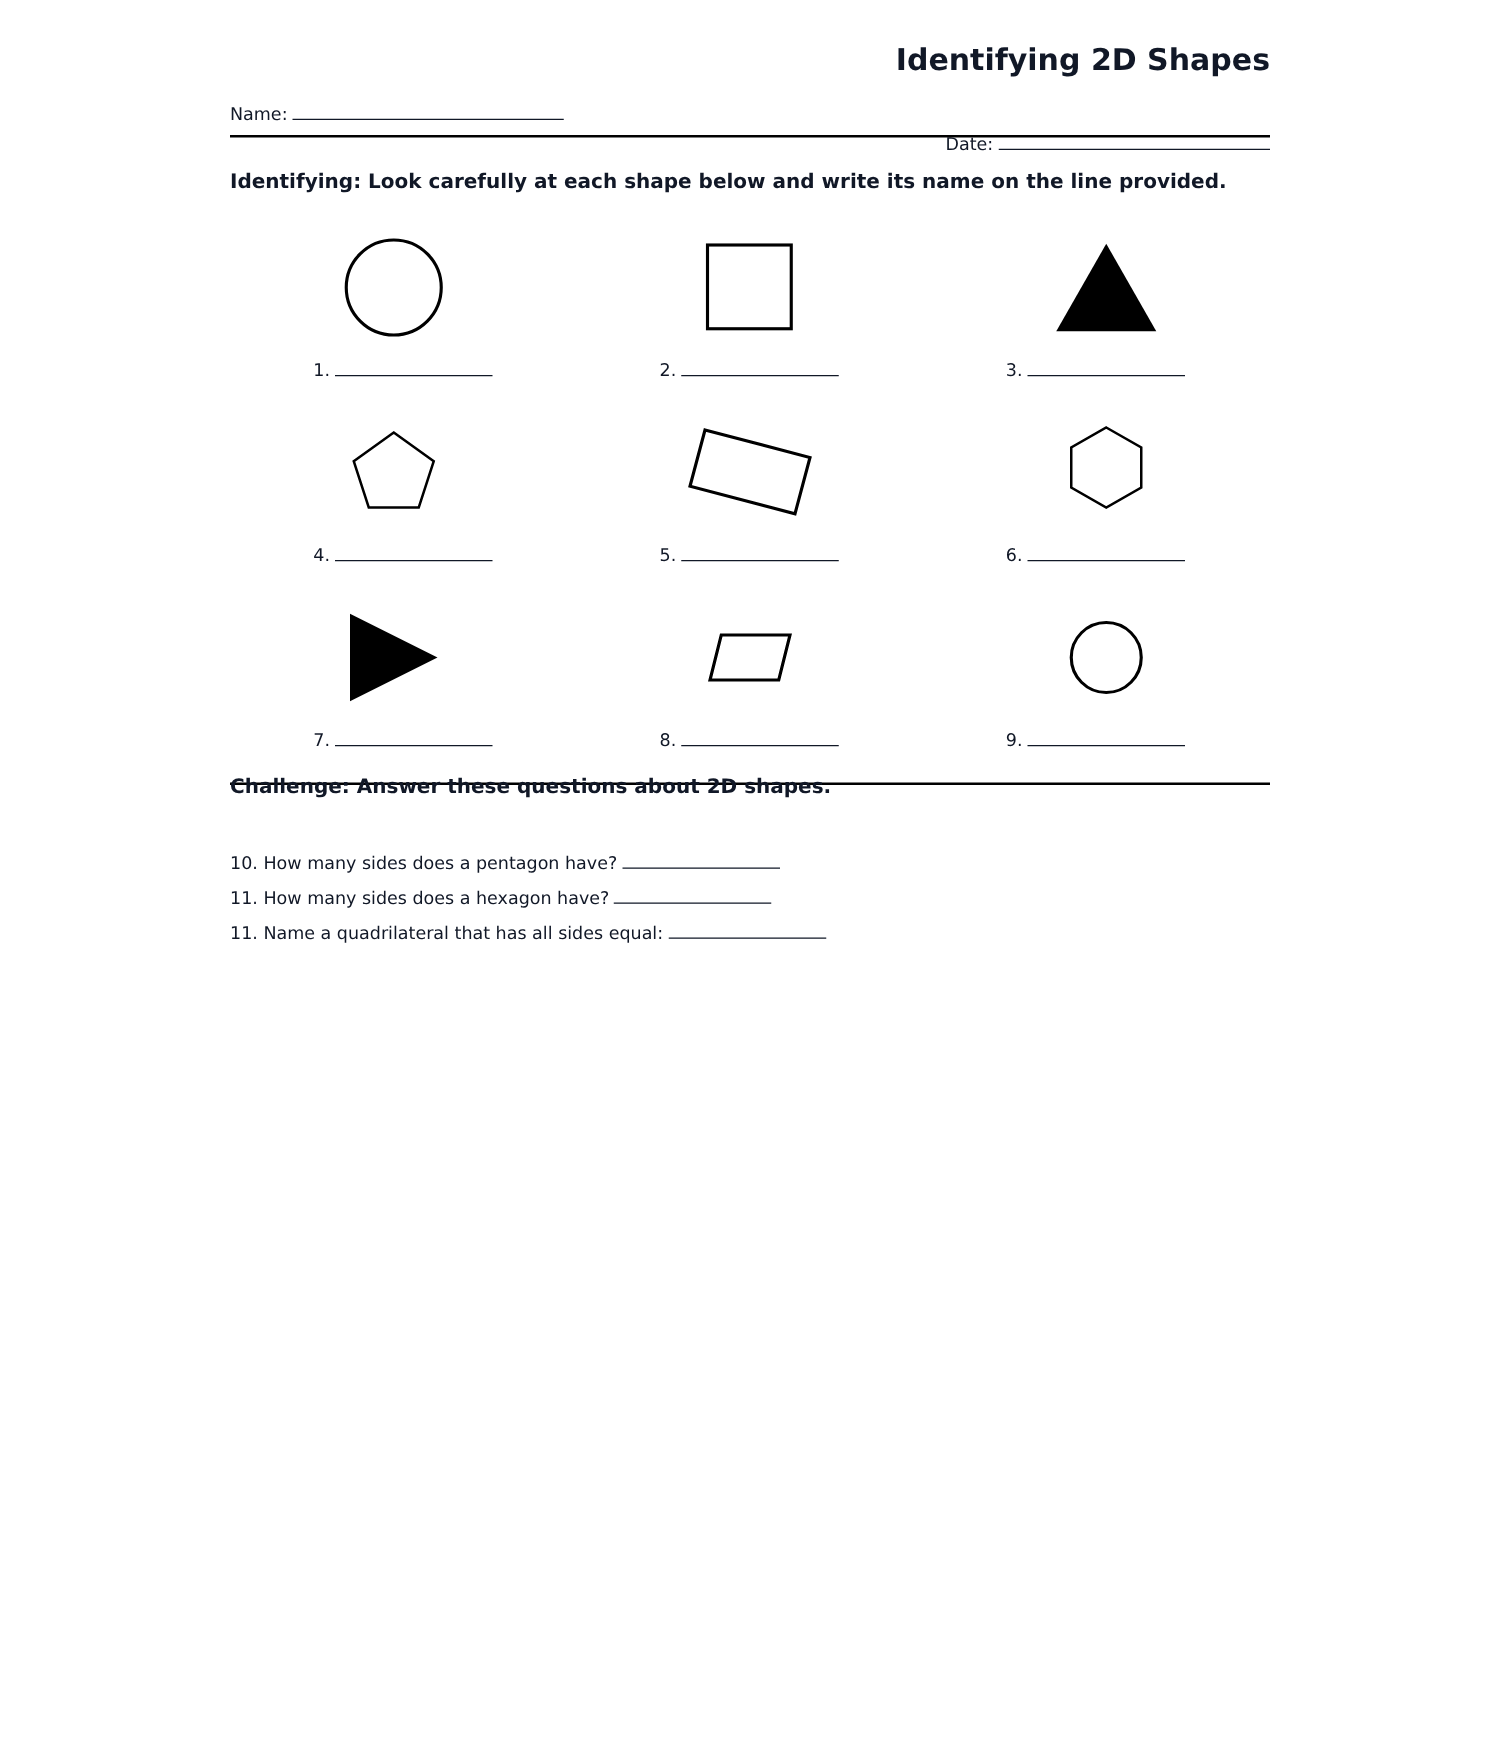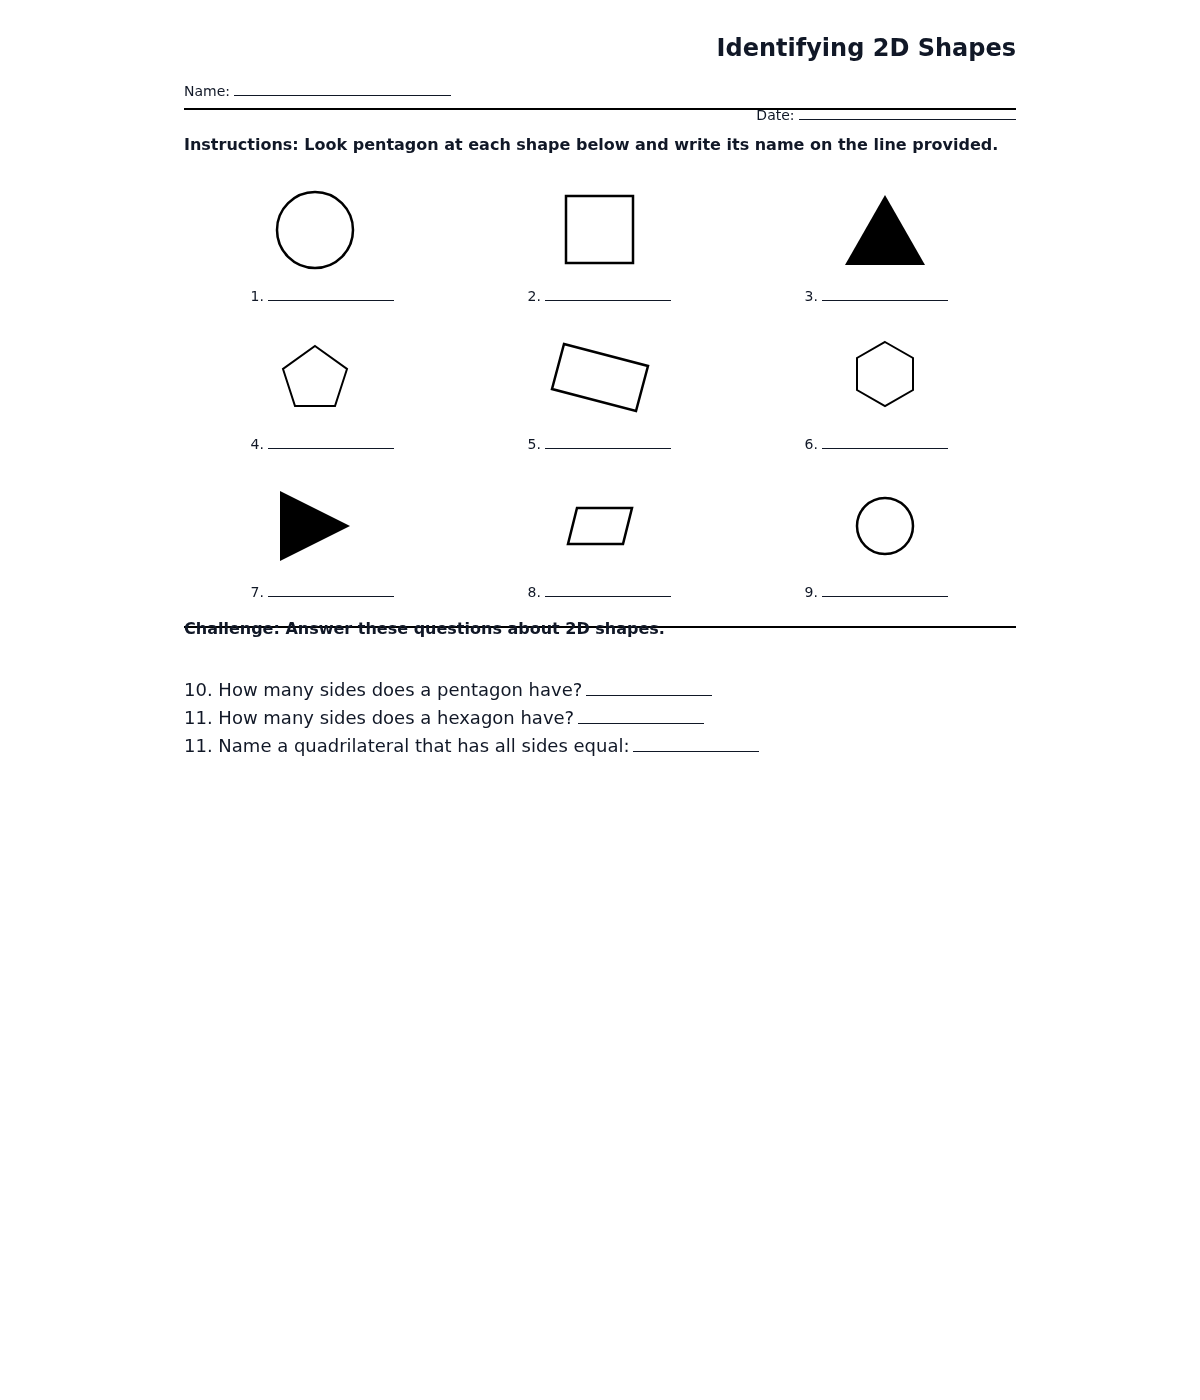--- a/index.html
+++ b/index.html
@@ -100,21 +100,21 @@
       left: 0;
       font-size: 16px;
       font-weight: bold;
       line-height: 20px;
       color: #111827;
       white-space: nowrap;
     }
     .question {
       position: absolute;
       left: 0;
-      font-size: 18px;
+      font-size: 14px;
       line-height: 18px;
       color: #111827;
       white-space: nowrap;
     }
     .qline {
       display: inline-block;
       width: 126px;
       border-bottom: 1px solid #111827;
       height: 13px;
       vertical-align: baseline;
@@ -134,21 +134,21 @@
       <span class="blank" style="width:217px;"></span>
     </div>
     <div class="meta-date">
       <span>Date:</span>
       <span class="blank" style="width:217px;"></span>
     </div>
   </div>
 
   <div class="rule" style="top:108px;"></div>
 
-  <div class="instructions">Instructions: Look pentagon at each shape below and write its name on the line provided.</div>
+  <div class="instructions">Identifying: Look carefully at each shape below and write its name on the line provided.</div>
 
   <div class="grid">
 
     <div class="cell" style="left:0; top:0;">
       <svg width="277" height="100">
         <circle cx="131" cy="50" r="38" fill="none" stroke="#000" stroke-width="2.5"></circle>
       </svg>
       <div class="answer">
         <span>1.</span>
         <span class="blank" style="width:126px;"></span>

